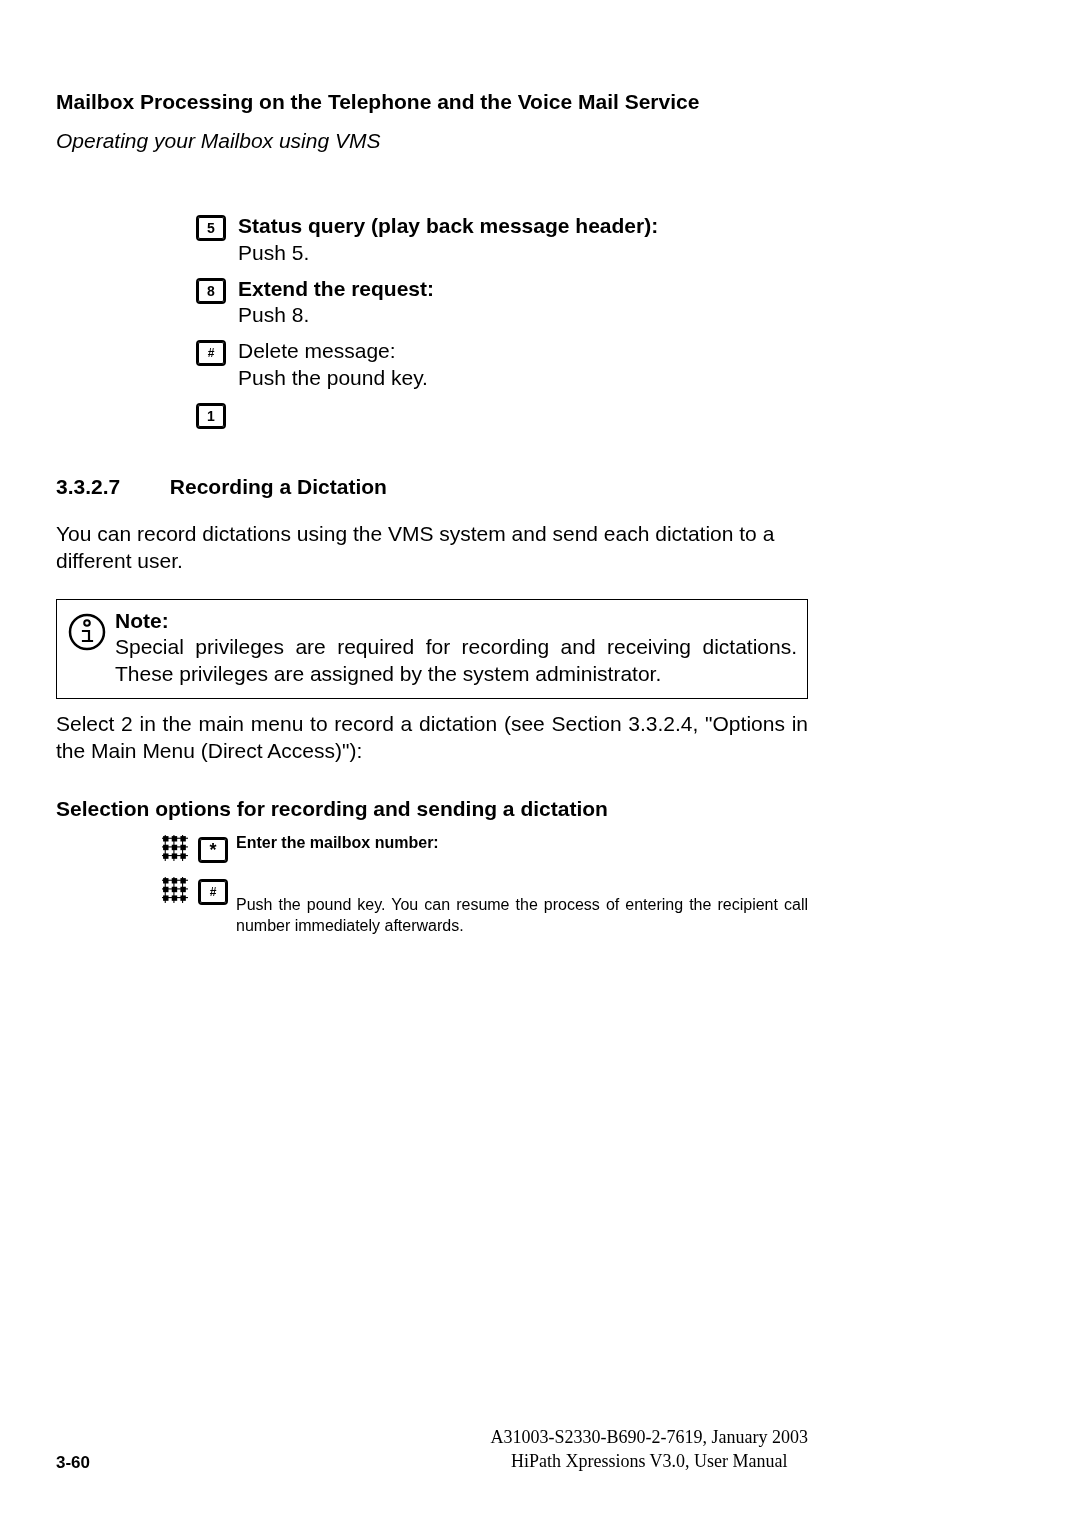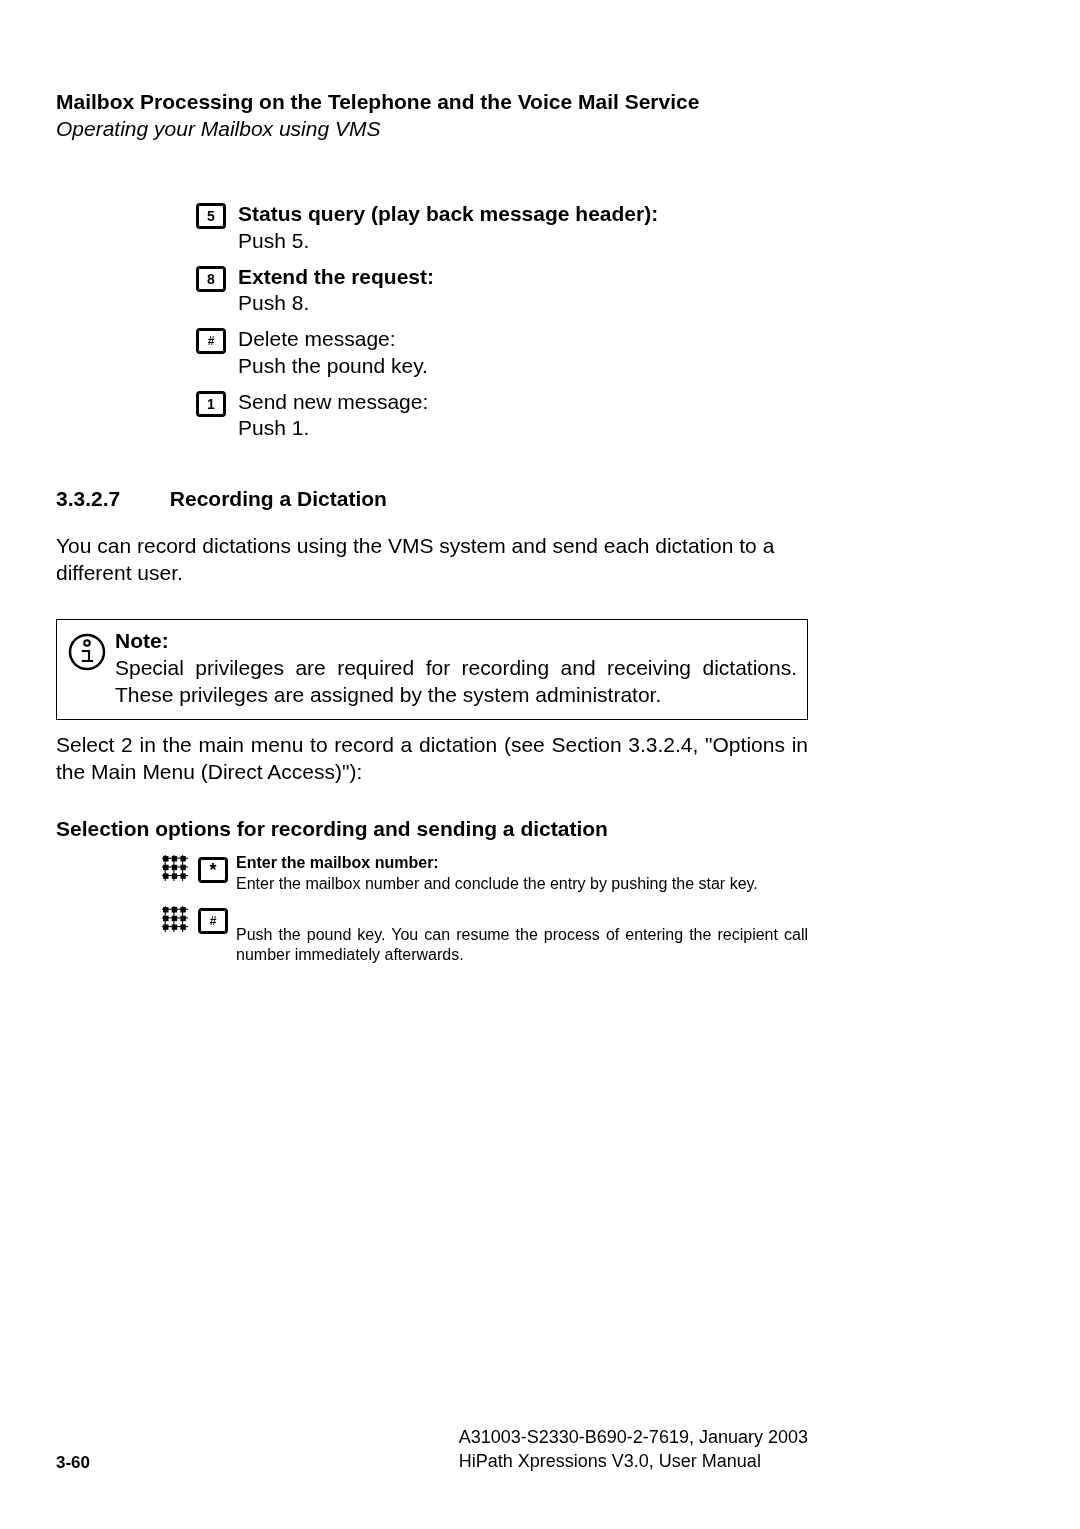--- a/index.html
+++ b/index.html
@@ -17,21 +17,21 @@
     padding: 88px 56px 0 56px;
   }
   .hdr-title {
     font-weight: bold;
     font-size: 21px;
     line-height: 1.3;
   }
   .hdr-sub {
     font-style: italic;
     font-size: 21px;
-    margin-top: 2px;
+    margin-top: 14px;
   }
   .step-block {
     margin-top: 60px;
   }
   .step-row {
     display: flex;
     align-items: flex-start;
     margin-bottom: 10px;
   }
   .step-keycol {
@@ -77,21 +77,21 @@
     display: inline-block;
     width: 108px;
   }
   .para {
     font-size: 21px;
     line-height: 1.28;
     margin-top: 22px;
   }
   .note-box {
     border: 1px solid #000;
-    margin-top: 32px;
+    margin-top: 24px;
     padding: 8px 10px 10px 10px;
     display: flex;
     align-items: flex-start;
   }
   .note-icon {
     width: 48px;
     flex: 0 0 48px;
     margin-top: 4px;
   }
   .note-text {
@@ -150,22 +150,23 @@
     display: flex;
     justify-content: space-between;
     align-items: flex-end;
     font-size: 18px;
   }
   .footer .pg {
     font-weight: bold;
     font-size: 17px;
   }
   .footer .meta {
-    text-align: left;
+    text-align: center;
     line-height: 1.3;
+    font-family: Liberation Serif, serif;
   }
 </style>
 </head>
 <body>
 
 <div class="page">
 
   <div>
     <div class="hdr-title">Mailbox Processing on the Telephone and the Voice Mail Service</div>
     <div class="hdr-sub">Operating your Mailbox using VMS</div>
@@ -195,24 +196,20 @@
         <span class="keycap small-hash">#</span>
       </div>
       <div class="step-textcol">
         <span style="white-space:pre-line">Delete message:
 Push the pound key.</span>
       </div>
     </div>
     <div class="step-row">
       <div class="step-keycol">
         <span class="keycap">1</span>
-      </div>
-      <div class="step-textcol">
-        <span style="white-space:pre-line">Send new message:
-Push 1.</span>
       </div>
     </div>
   </div>
 
   <div class="sect-heading">
     <span class="sect-num">3.3.2.7</span>
     <span>Recording a Dictation</span>
   </div>
   <div class="para">You can record dictations using the VMS system and send each dictation to a different user.</div>
 
@@ -257,21 +254,20 @@
                 <line x1="0" y1="19" x2="24" y2="19" stroke="#000" stroke-width="1"></line>
           </g>
             </svg>
         </span>
       </div>
       <div class="opt-keycapcol">
         <span class="keycap star">*</span>
       </div>
       <div class="opt-textcol">
         <span class="lbl">Enter the mailbox number:</span><br>
-        <span>Enter the mailbox number and conclude the entry by pushing the star key.</span>
       </div>
     </div>
     <div class="opt-row">
       <div class="opt-keypadcol">
         <span class="keypad-icon">
           <svg viewBox="0 0 24 24">
               <g fill="#000">
             <rect x="1" y="1" width="5" height="5"></rect>
                 <rect x="9" y="1" width="5" height="5"></rect>
                 <rect x="17" y="1" width="5" height="5"></rect>

